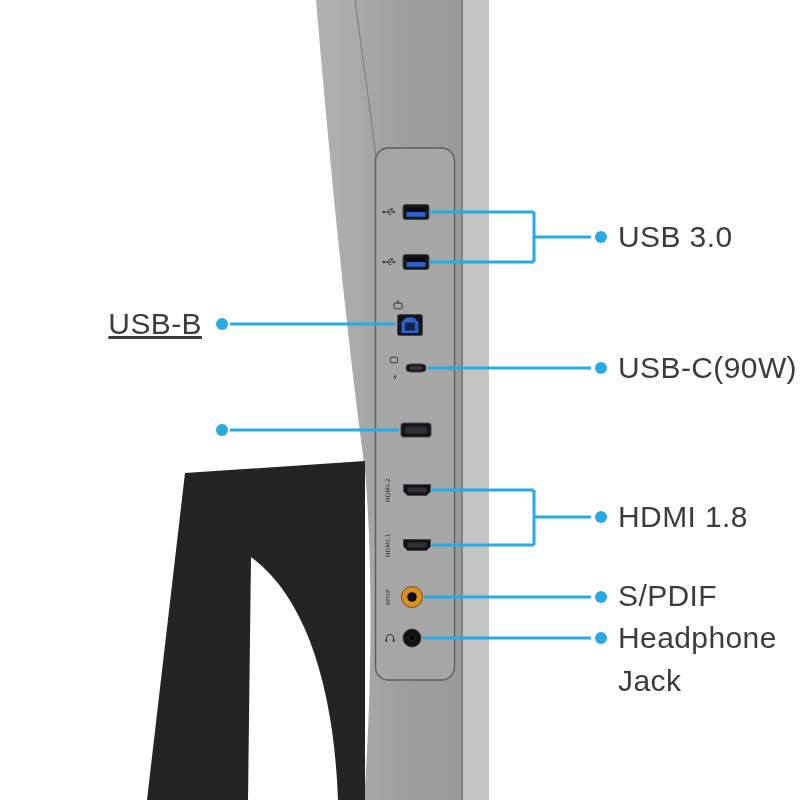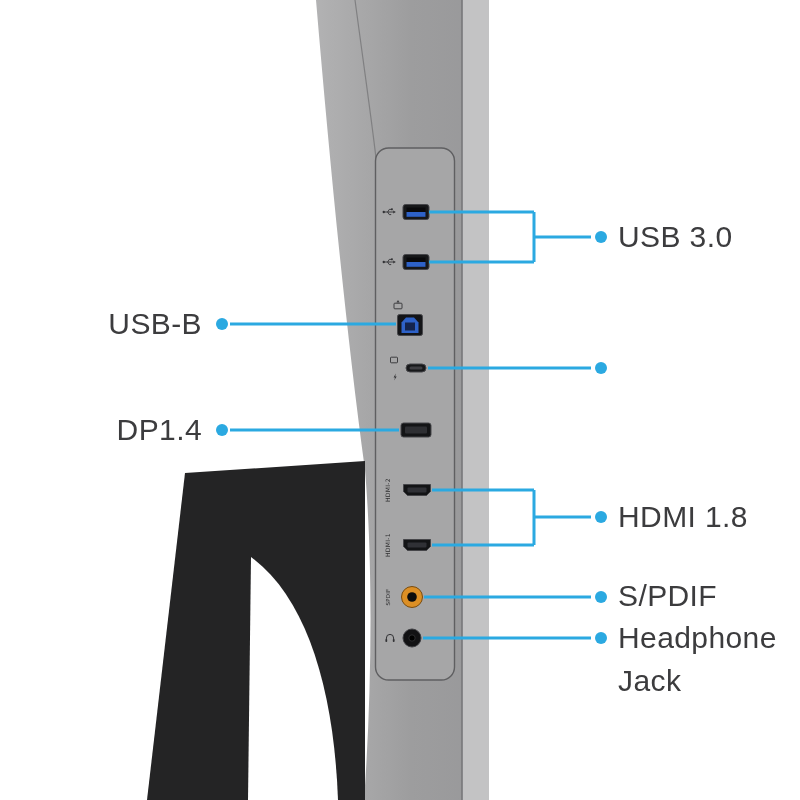--- a/index.html
+++ b/index.html
@@ -6,21 +6,21 @@
   .stage{
     position:relative;width:800px;height:800px;background:#ffffff;overflow:hidden;
     font-family:"Liberation Sans",sans-serif;
     margin-left:24px;
   }
   .stage svg{position:absolute;left:0;top:0;}
   .label{
     position:absolute;transform:translateY(-50%);
     font-size:30px;color:#3c3c3e;letter-spacing:.4px;white-space:nowrap;
   }
-  .label.ralign{text-align:left;}
+  .label.ralign{text-align:left;text-decoration:underline;}
   .co{stroke:var(--accent,#2BA9E1);stroke-width:3;fill:none;}
   .dot{fill:var(--accent,#2BA9E1);}
   .usbblue{fill:var(--usb-blue,#2E62C8);}
   .spdif-ring{fill:var(--spdif-orange,#DC8F25);}
   .portmark{font-size:6px;fill:#2f2f31;letter-spacing:.3px;font-family:"DejaVu Sans",sans-serif;}
   .portmark-sm{font-size:5.5px;fill:#2f2f31;letter-spacing:.2px;font-family:"DejaVu Sans",sans-serif;}
 </style>
 </head>
 <body>
 
@@ -143,19 +143,19 @@
       <path class="co" d="M400 597 H567"></path>
       <circle class="dot" cx="577" cy="597" r="6"></circle>
 
       <path class="co" d="M399 638 H567"></path>
       <circle class="dot" cx="577" cy="638" r="6"></circle>
     </g>
   </svg>
 
   <div class="label" style="left:594px;top:237px">USB 3.0</div>
   <div class="label ralign" style="right:622px;top:324px">USB-B</div>
-  <div class="label ralign" style="right:622px;top:430px">DP1.4</div>
+  <div class="label" style="left:594px;top:368px">USB-C(90W)</div>
   <div class="label" style="left:594px;top:517px">HDMI 1.8</div>
   <div class="label" style="left:594px;top:638px">Headphone</div>
   <div class="label" style="left:594px;top:596px">S/PDIF</div>
   <div class="label" style="left:594px;top:681px">Jack</div>
 
 </div>
 
 </body></html>

